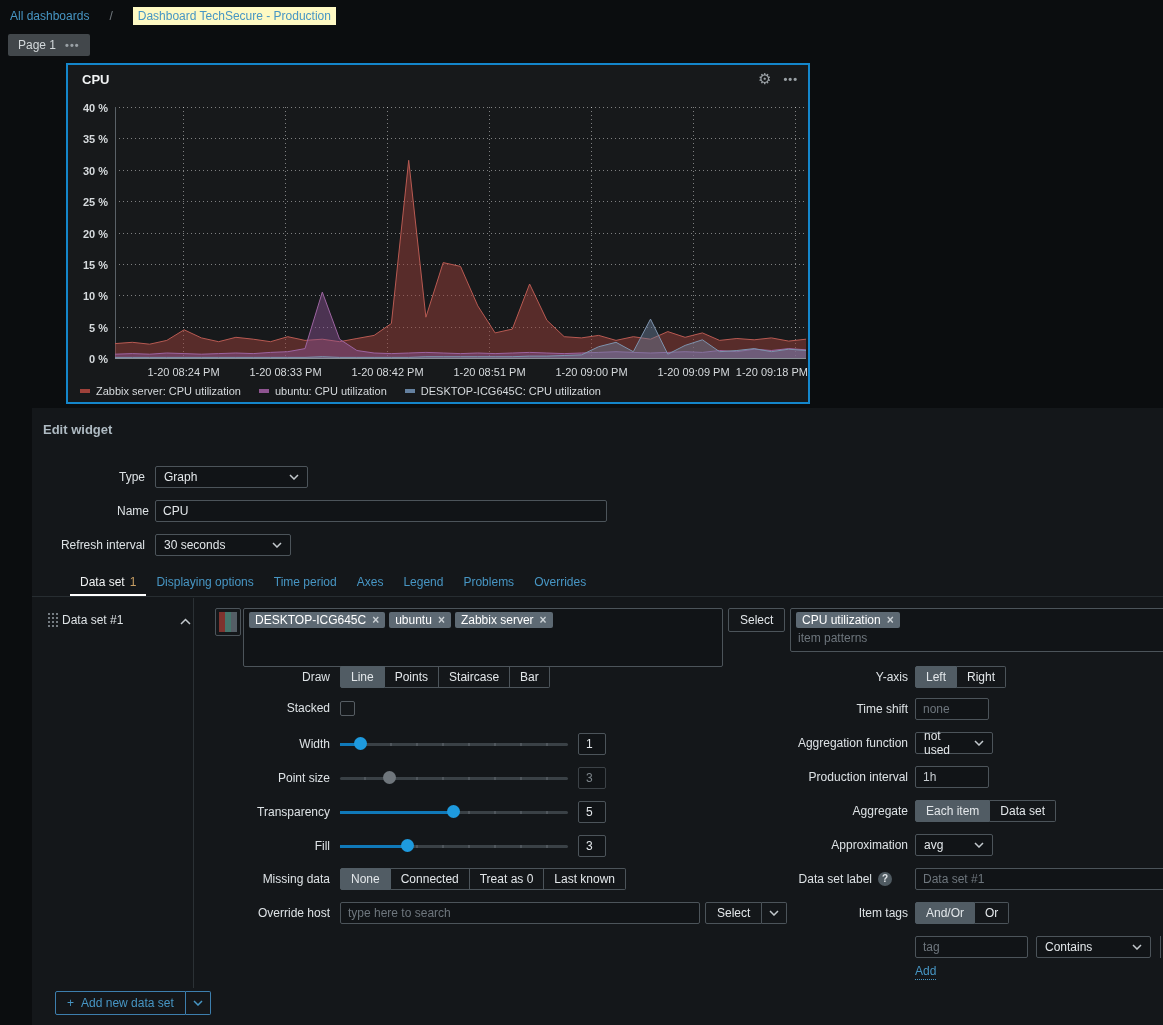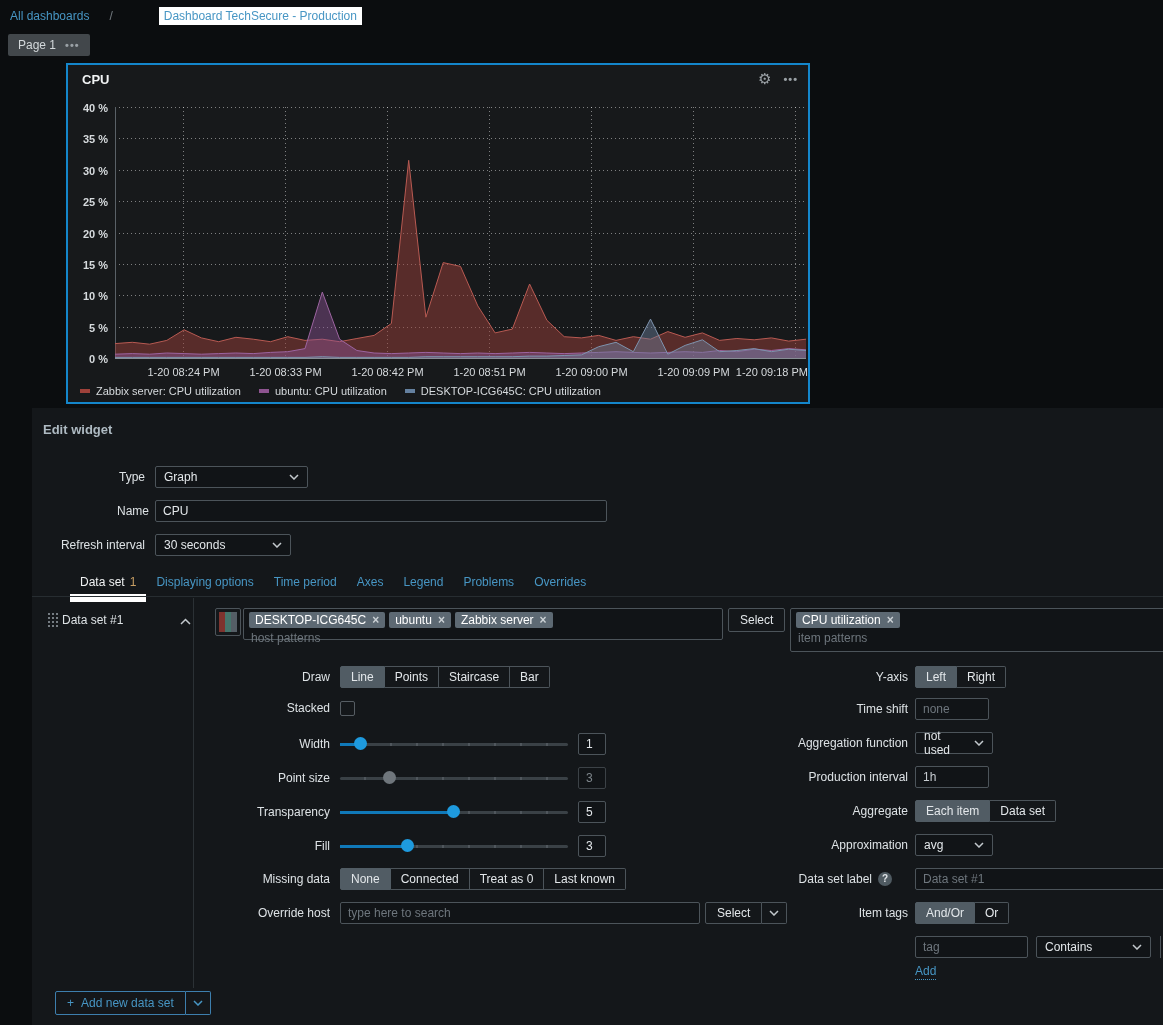--- a/index.html
+++ b/index.html
@@ -8,21 +8,21 @@
     position:relative; overflow:hidden;
     background:#0b0d0f;
     font-family:"Liberation Sans", sans-serif;
     font-size:12px; color:#dde2e5;
   }
   .abs { position:absolute; }
   a.link { color:#4796c4; text-decoration:none; cursor:pointer; }
 
   
   .breadcrumb { top:7px; left:10px; display:flex; gap:20px; align-items:center; }
-  .crumb-current { background:#ffffff; padding:2px 5px;margin-left:26px; }
+  .crumb-current { background:#fef9c3; padding:2px 5px; }
   .crumb-sep { color:#767d82; }
 
   
   .page-tab { top:34px; left:8px; background:#42474b; color:#d3d8db; border-radius:2px;
               padding:4px 10px; display:flex; gap:9px; align-items:center; cursor:pointer; }
   .kebab { color:#9aa1a6; letter-spacing:1px; font-weight:bold; font-size:11px; }
 
   
   .widget { top:63px; left:66px; width:744px; height:341px; background:#17191b;
             border:2px solid #1486cb; }
@@ -66,21 +66,21 @@
 
   .seg { display:flex; }
   .seg .opt { border:1px solid #4c545a; border-left:none; line-height:20px; height:22px;
     padding:0 10px; color:#e3e7ea; cursor:pointer; white-space:nowrap; }
   .seg .opt:first-child { border-left:1px solid #4c545a; border-radius:2px 0 0 2px; }
   .seg .opt:last-child { border-radius:0 2px 2px 0; }
   .seg .opt.active { background:#515c64; border-color:#515c64; }
 
   .tabs { display:flex; }
   .tab { padding:0 10px; line-height:23px; color:#4796c4; cursor:pointer; white-space:nowrap; }
-  .tab.active { color:#f0f2f3; border-bottom:8px solid #ffffff; }
+  .tab.active { color:#f0f2f3; border-bottom:3px solid #ffffff; }
   .tab .badge { color:#c79e63; margin-left:5px; }
   .tab-sep { left:0; top:188px; width:1132px; height:1px; background:#272d31; }
 
   .multiselect { background:#111417; border:1px solid #4c545a; border-radius:2px;
     padding:3px 5px; cursor:text; }
   .chips { display:flex; gap:4px; flex-wrap:wrap; }
   .chip { display:inline-flex; gap:6px; align-items:center; background:#5d6973; color:#fff;
     border-radius:2px; padding:1px 6px; font-size:12px; }
   .chip-x { color:#ccd2d6; font-weight:bold; cursor:pointer; }
   .ms-placeholder { color:#6e767d; margin:3px 2px 0 2px; }
@@ -241,36 +241,35 @@
         </svg>
     </span>
   </div>
 
   <div class="abs swatch-btn" style="left:183px;top:200px">
     <span class="bar" style="background:#7e332e"></span>
     <span class="bar" style="background:#45756c"></span>
     <span class="bar" style="background:#555e66"></span>
   </div>
 
-  <div class="abs multiselect" style="left:211px;top:200px;width:480px;height:32px">
+  <div class="abs multiselect" style="left:211px;top:200px;width:480px;height:59px">
     <div class="chips">
       <span class="chip">
           <span>DESKTOP-ICG645C</span>
           <span class="chip-x">×</span>
         </span>
       <span class="chip">
           <span>ubuntu</span>
           <span class="chip-x">×</span>
         </span>
       <span class="chip">
           <span>Zabbix server</span>
           <span class="chip-x">×</span>
         </span>
     </div>
-    <div class="ms-placeholder">host patterns</div>
   </div>
   <span class="abs btn" style="left:696px;top:200px">Select</span>
 
   <div class="abs multiselect" style="left:758px;top:200px;width:380px;height:44px">
     <div class="chips">
       <span class="chip">
           <span>CPU utilization</span>
           <span class="chip-x">×</span>
         </span>
     </div>

